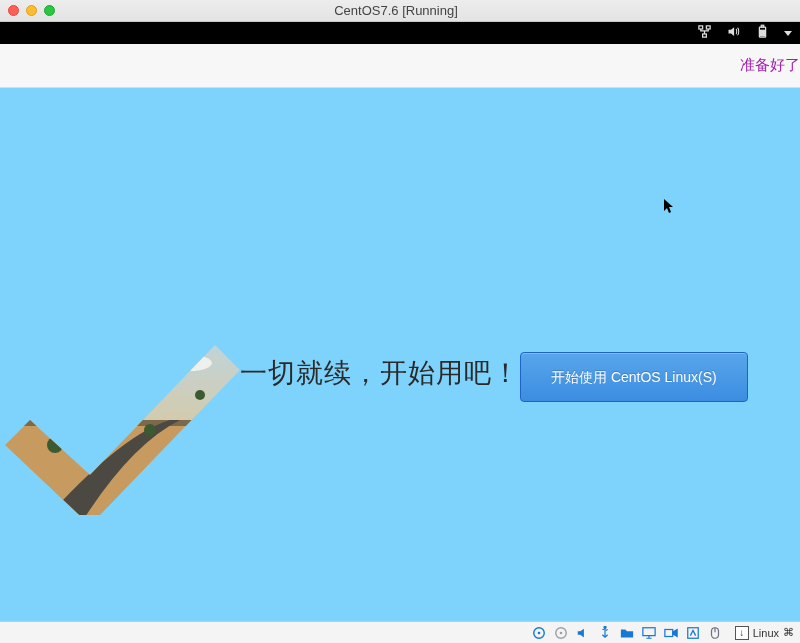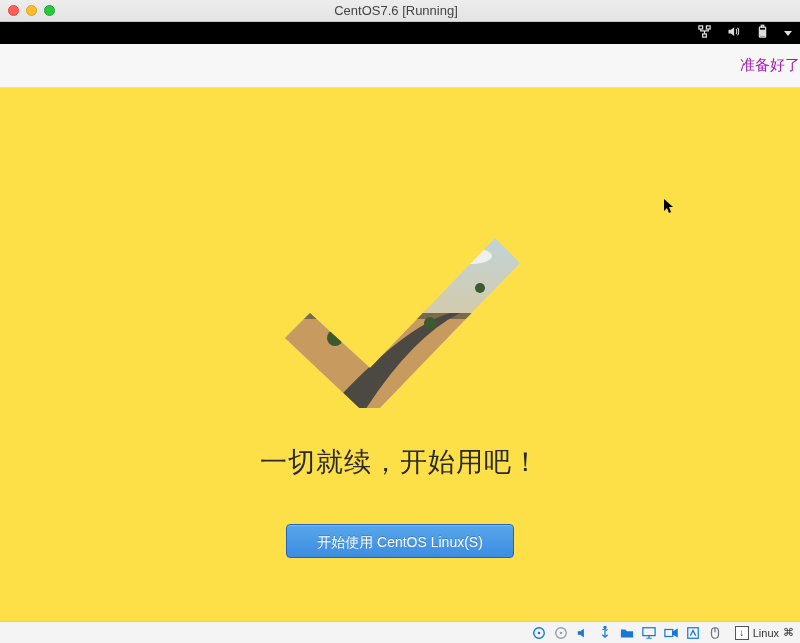--- a/index.html
+++ b/index.html
@@ -49,32 +49,32 @@
     
     .gn-header {
       height: 44px; background:#f7f7f7;
       border-bottom:1px solid #dcdcdc;
       display:flex; align-items:center; justify-content:flex-end;
       font-size:15px; color:#a21caf;
       box-shadow: 0 1px 0 rgba(0,0,0,.04);
     }
     
     .gn-body {
-      height: 533px; background:#fde047; position:relative;
-      display:flex; flex-direction:column; align-items:center;
+      height: 533px; background:#7dd3fc; position:relative;
+      display:flex; flex-direction:row; align-items:center;
     }
     
     .check-wrap { margin-top:130px; width:240px; height:190px; position:relative; }
     .check-wrap svg { width:100%; height:100%; }
     .gn-heading {
       margin-top:36px; font-size:27px; color:#2a2a2a; letter-spacing:1px;
       font-weight:400;
     }
     .start-btn {
-      margin-top:44px; height:34px; line-height:34px; padding:0 30px;
+      margin-top:44px; height:50px; line-height:34px; padding:0 30px;
       background: linear-gradient(#58a6ea, #3c8de2);
       border:1px solid #1f64c5; border-radius:4px;
       color:#fff; font-size:14px; text-shadow:0 -1px 0 rgba(0,0,0,.2);
       box-shadow: inset 0 1px 0 rgba(255,255,255,.25);
       cursor:pointer;
     }
     .cursor-pointer {
       position:absolute; top:110px; right:125px;
       font-size:14px; color:#000;
     }

